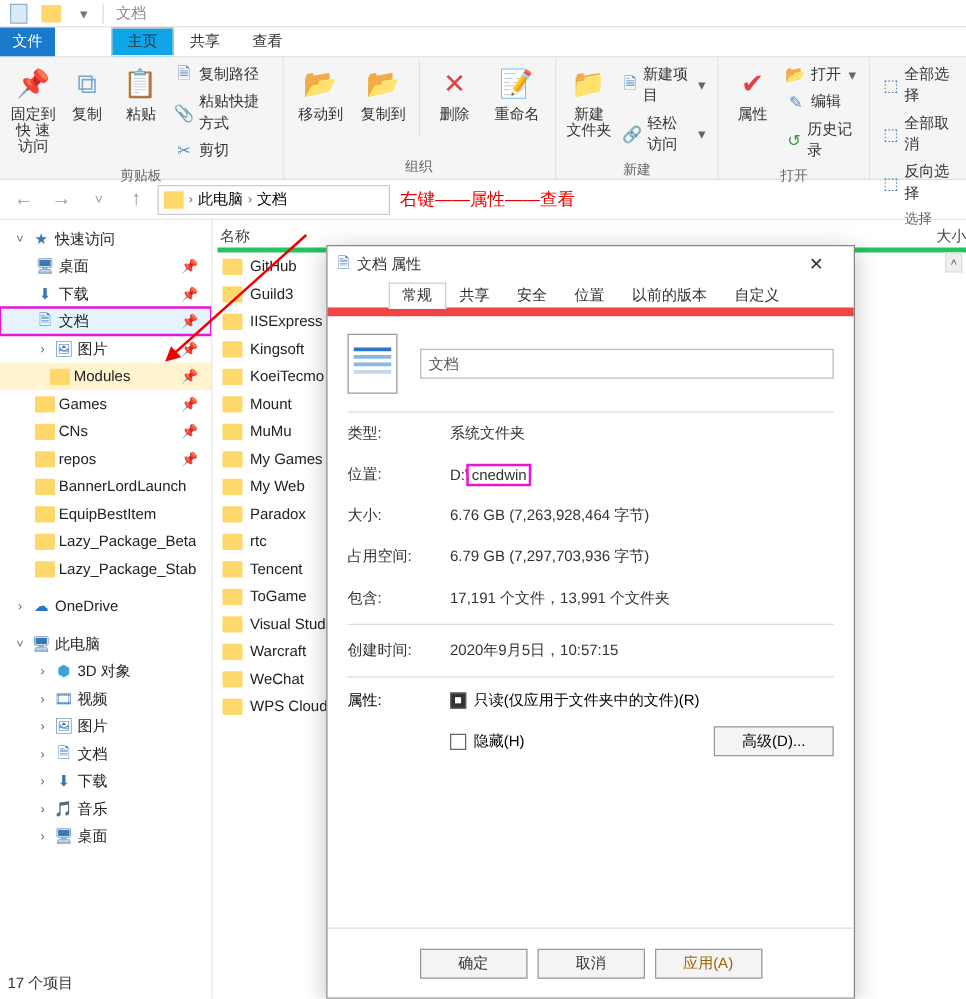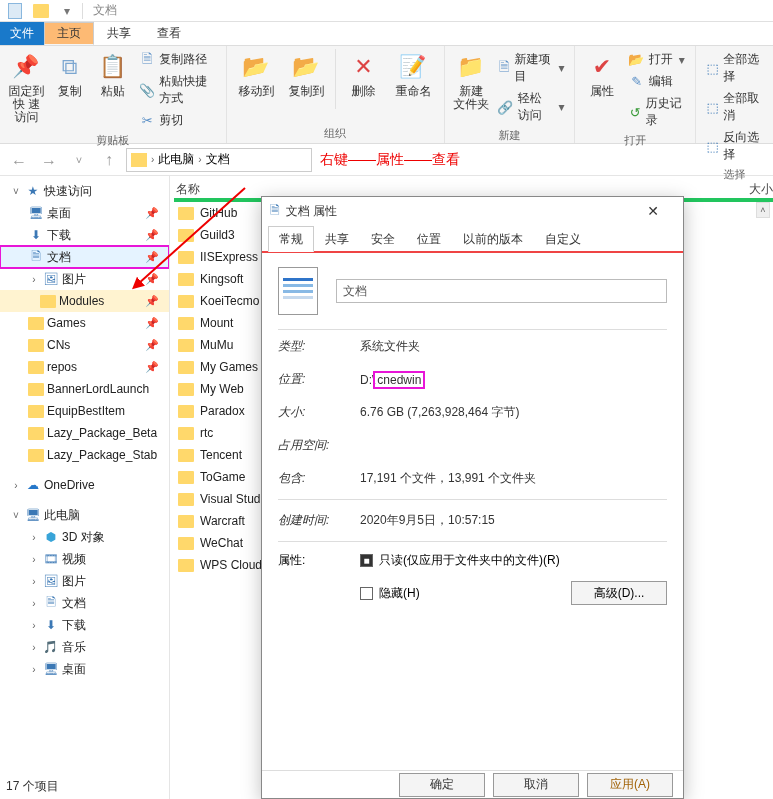--- a/index.html
+++ b/index.html
@@ -8,21 +8,21 @@
 
 .titlebar { height: 22px; background: #fff; border-bottom: 1px solid #e0e0e0; display: flex; align-items: center; padding: 0 4px; gap: 4px; }
 .titlebar .qat-btn { width: 22px; height: 20px; display: flex; align-items: center; justify-content: center; color: #555; }
 .titlebar .folder-icon { width: 16px; height: 14px; background: #ffd86b; border-radius: 1px; }
 .titlebar .title-text { color: #888; margin-left: 6px; }
 
 
 .tabs-row { height: 24px; display: flex; align-items: stretch; border-bottom: 1px solid #ddd; background: #fff; }
 .tab-file { background: #1979ca; color: #fff; padding: 0 10px; display: flex; align-items: center; }
 .tab { padding: 0 12px; display: flex; align-items: center; color: #333; border: 1px solid transparent; }
-.tab.active { border: 1px solid #ccc; border-bottom-color: #f5f5f5; background: #fdba74; }
+.tab.active { border: 1px solid #ccc; border-bottom-color: #f5f5f5; background: #0ea5e9; margin-left: 45px; }
 
 
 .ribbon { height: 98px; background: #f5f5f5; border-bottom: 1px solid #ddd; display: flex; }
 .ribbon-group { border-right: 1px solid #e3e3e3; padding: 3px 6px 0 6px; display: flex; flex-direction: column; }
 .ribbon-group .group-body { flex: 1; display: flex; gap: 2px; align-items: flex-start; }
 .ribbon-group .group-label { text-align: center; color: #666; font-size: 11px; padding: 2px 0; }
 .rb-big { width: 48px; display: flex; flex-direction: column; align-items: center; gap: 2px; padding: 2px; }
 .rb-big .icon { width: 32px; height: 32px; display: flex; align-items: center; justify-content: center; font-size: 22px; color: #3b78b5; }
 .rb-big .lbl { text-align: center; line-height: 13px; color: #333; }
 .rb-col { display: flex; flex-direction: column; gap: 1px; }
@@ -55,41 +55,41 @@
 .col-headers { display: flex; height: 22px; align-items: center; border-bottom: 4px solid #22c55e; color: #444; }
 .col-headers .ch-name { width: 78px; padding-left: 2px; }
 .col-headers .ch-size { margin-left: auto; }
 .file-row { display: flex; align-items: center; height: 22px; gap: 6px; padding-left: 4px; color: #222; white-space: nowrap; overflow: hidden; }
 .file-row .ico { width: 16px; height: 13px; }
 
 
 .dialog { position: absolute; left: 261px; top: 196px; width: 423px; height: 603px; background: #fff; border: 1px solid #888; box-shadow: 0 4px 18px rgba(0,0,0,.25); display: flex; flex-direction: column; }
 .dlg-title { height: 28px; display: flex; align-items: center; padding: 0 8px; color: #333; }
 .dlg-title .close { margin-left: auto; width: 44px; height: 28px; display: flex; align-items: center; justify-content: center; font-size: 14px; color: #333; }
-.dlg-tabs { display: flex; height: 28px; border-bottom: 2px solid #ef4444; padding: 0 6px; gap: 0; }
+.dlg-tabs { display: flex; height: 28px; border-bottom: 7px solid #ef4444; padding: 0 6px; gap: 0; justify-content: center; }
 .dlg-tab { padding: 0 10px; display: flex; align-items: center; color: #333; border: 1px solid transparent; position: relative; top: 1px; }
 .dlg-tab.active { border: 1px solid #ccc; border-bottom-color: #fff; background: #fff; }
 .dlg-body { flex: 1; padding: 14px 16px; }
 .dlg-top { display: flex; align-items: center; gap: 18px; padding-bottom: 14px; border-bottom: 1px solid #ddd; }
 .doc-icon { width: 40px; height: 48px; border: 1px solid #999; position: relative; background: #fff; }
 .doc-icon::before { content: ""; position: absolute; left: 4px; right: 4px; top: 10px; height: 3px; background: #2f74c9; box-shadow: 0 6px 0 #88b9e5, 0 12px 0 #88b9e5, 0 18px 0 #c5d9ee; }
 .name-field { flex: 1; height: 24px; border: 1px solid #bbb; padding: 0 6px; display: flex; align-items: center; color: #555; }
 .prop-row { display: flex; align-items: center; padding: 8px 0; color: #333; }
-.prop-row .k { width: 82px; font-style: italic; }
+.prop-row .k { width: 82px; }
 .prop-row .v { flex: 1; }
 .hl-box { outline: 2px solid #e815d8; padding: 0 2px; }
 .dlg-sep { border-top: 1px solid #ddd; margin: 4px 0; }
 .attrs { display: flex; padding-top: 6px; }
 .attrs .k { width: 82px; }
 .attrs .col { flex: 1; display: flex; flex-direction: column; gap: 12px; }
 .chk-row { display: flex; align-items: center; gap: 6px; }
 .chk { width: 13px; height: 13px; border: 1px solid #666; display: flex; align-items: center; justify-content: center; font-size: 10px; }
 .chk.filled { background: #333; color: #fff; }
 .adv-btn { width: 96px; height: 24px; border: 1px solid #999; background: #f4f4f4; display: flex; align-items: center; justify-content: center; margin-left: auto; }
-.dlg-buttons { height: 28px; border-top: 1px solid #ddd; display: flex; align-items: center; justify-content: flex-end; gap: 8px; padding: 0 10px; }
+.dlg-buttons { height: 56px; border-top: 1px solid #ddd; display: flex; align-items: center; justify-content: center; gap: 8px; padding: 0 10px; }
 .dlg-btn { width: 86px; height: 24px; border: 1px solid #999; background: #f4f4f4; display: flex; align-items: center; justify-content: center; color: #333; }
 .dlg-btn.disabled { color: #a16207; }
 
 
 .arrow-svg { position: absolute; pointer-events: none; }
 .ann-right { position: absolute; color: #e00; font-size: 14px; line-height: 18px; }
 
 .scroll-up { position:absolute; right:3px; top:202px; width:14px; height:16px; background:#efefef; border:1px solid #ddd; display:flex; align-items:center; justify-content:center; font-size:9px; color:#666;}
 </style>
 </head>
@@ -549,20 +549,21 @@
     <div class="prop-row">
         <span class="k">位置:</span>
         <span class="v"><span>D:\</span><span class="hl-box">cnedwin</span></span>
       </div>
     <div class="prop-row">
         <span class="k">大小:</span>
         <span class="v">6.76 GB (7,263,928,464 字节)</span>
       </div>
     <div class="prop-row">
         <span class="k">占用空间:</span>
+        <span class="v">6.79 GB (7,297,703,936 字节)</span>
       </div>
     <div class="prop-row">
         <span class="k">包含:</span>
         <span class="v">17,191 个文件，13,991 个文件夹</span>
       </div>
     <div class="dlg-sep"></div>
     <div class="prop-row">
         <span class="k">创建时间:</span>
         <span class="v">2020年9月5日，10:57:15</span>
       </div>

